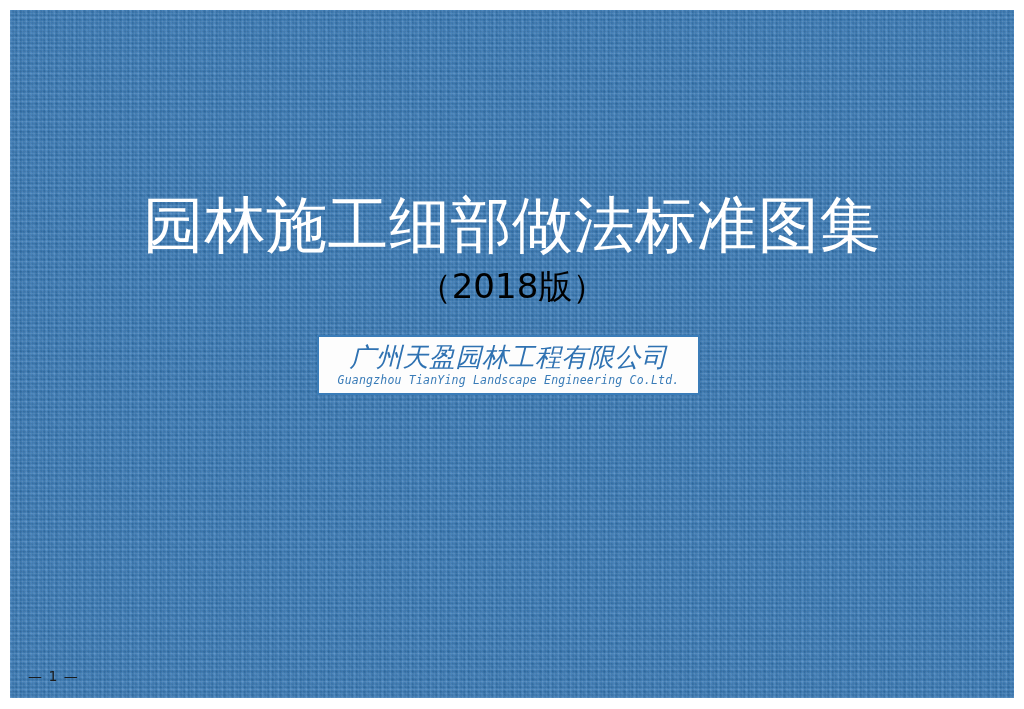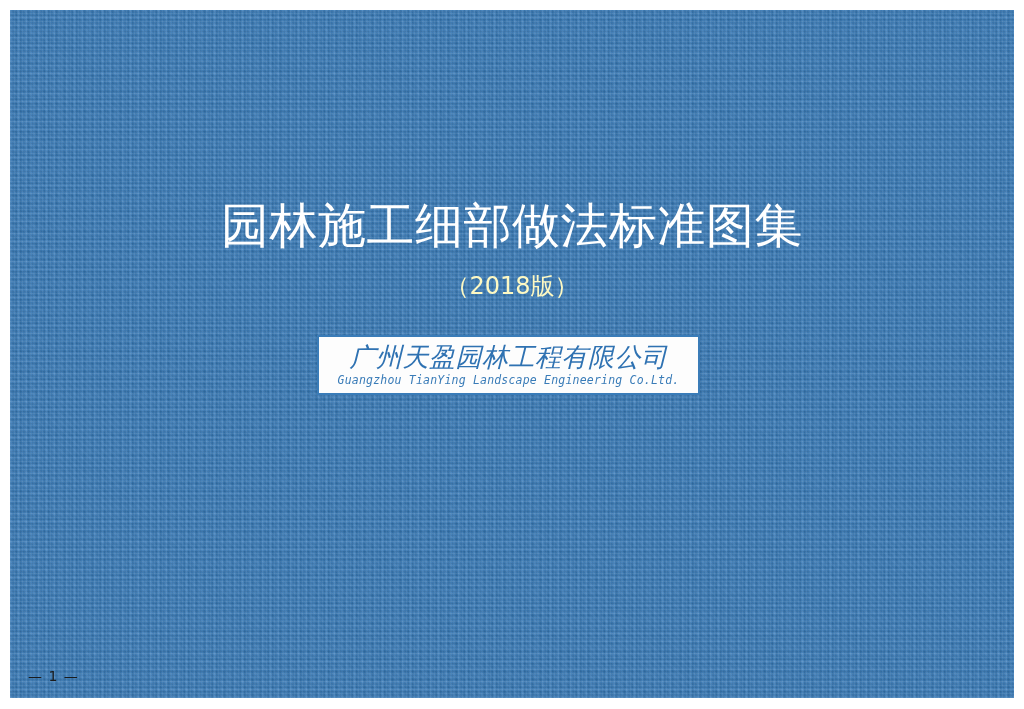--- a/index.html
+++ b/index.html
@@ -78,29 +78,29 @@
   
   .title-block {
     position: absolute;
     left: 0;
     top: 178px;
     width: 1004px;
     text-align: center;
   }
   .main-title {
     color: #ffffff;
-    font-size: 48px;
+    font-size: 61px;
     line-height: 74px;
     letter-spacing: 0.5px;
     font-weight: 400;
     white-space: nowrap;
   }
   .sub-title {
-    color: #fef9c3;
-    font-size: 24px;
+    color: #000000;
+    font-size: 34px;
     line-height: 44px;
     font-weight: 400;
     margin-top: 2px;
     white-space: nowrap;
   }
 
   
   .company-box {
     position: absolute;
     left: 307px;

